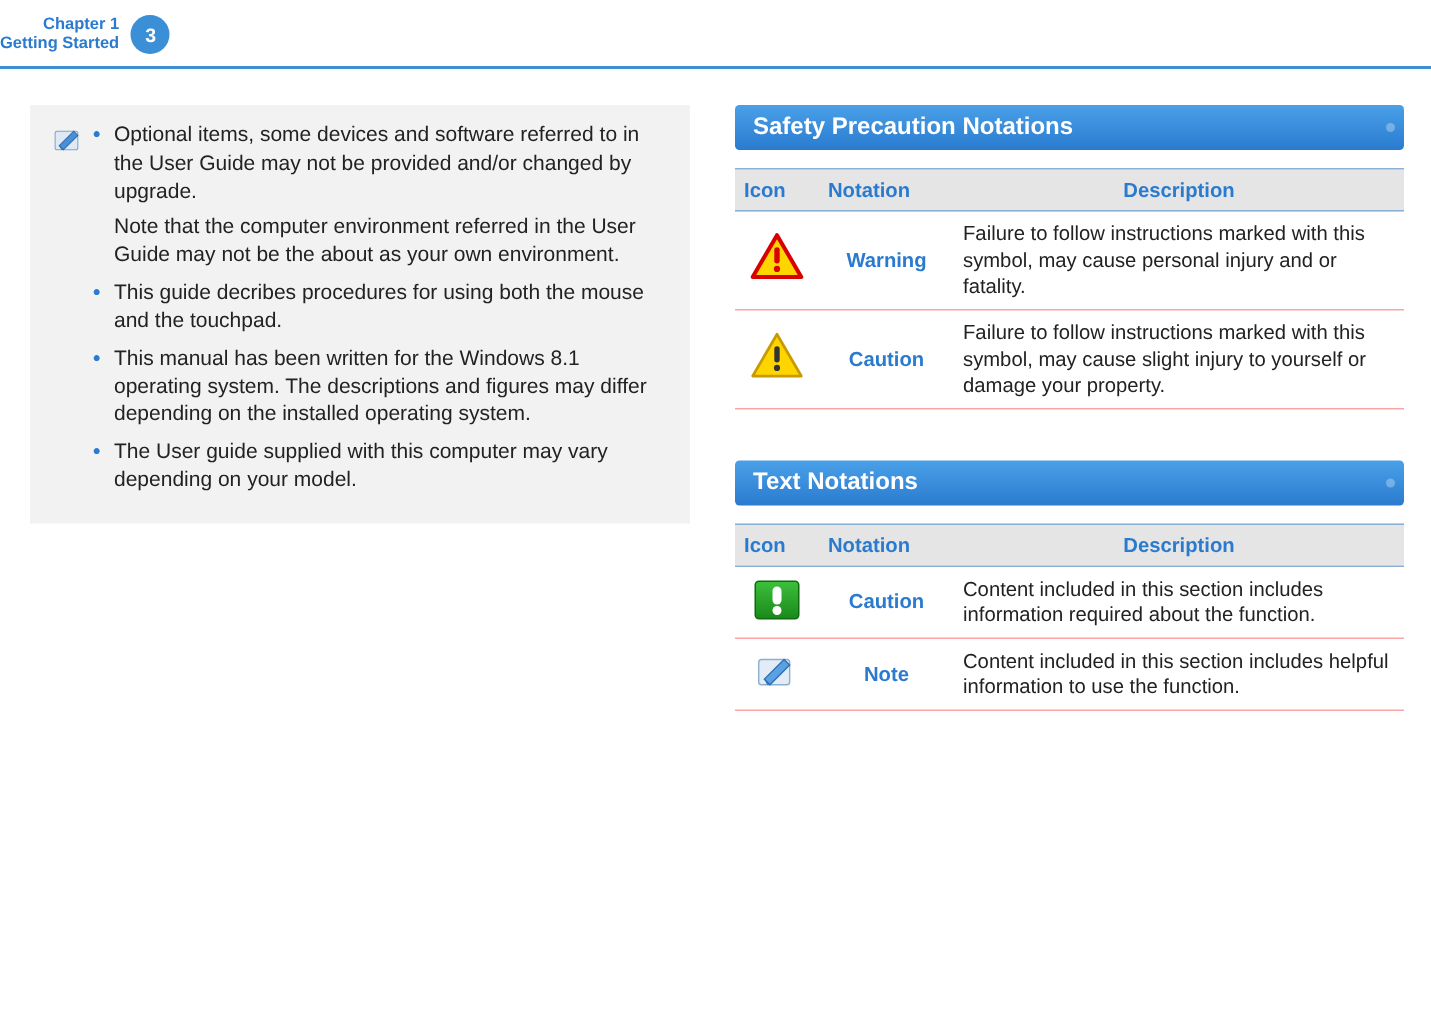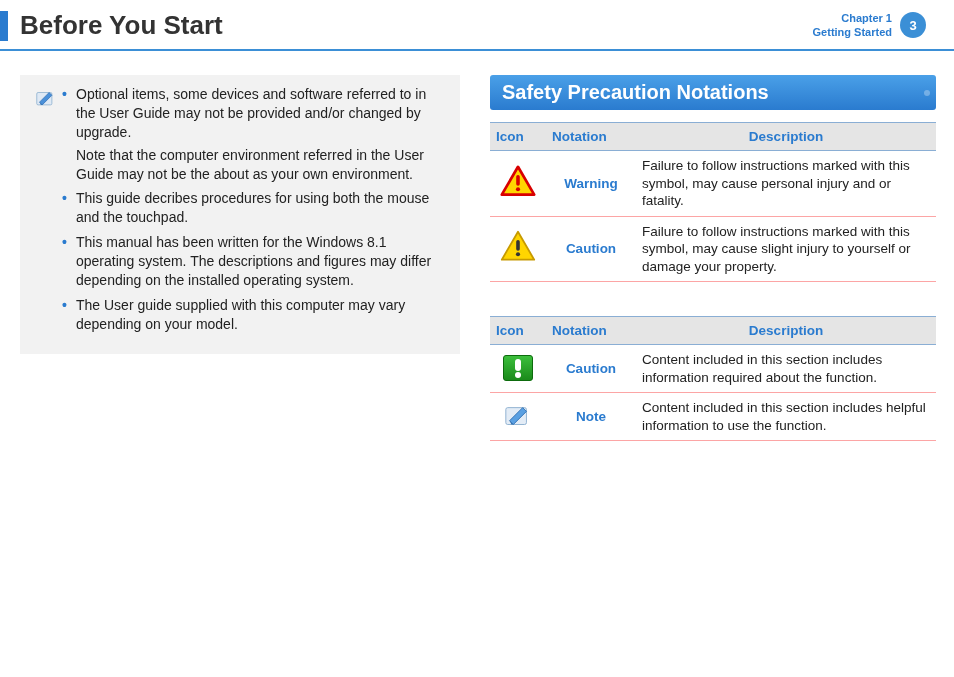--- a/index.html
+++ b/index.html
@@ -97,21 +97,21 @@
     content: "•";
     position: absolute;
     left: 0;
     color: #2a7bcf;
     font-weight: bold;
   }
   .sub-line { margin-top: 4px; }
   .section-bar {
     background: linear-gradient(180deg, #4aa0e8 0%, #2a7bcf 100%);
     color: #fff;
-    font-size: 20px;
+    font-size: 16px;
     font-weight: 700;
     padding: 6px 12px;
     border-radius: 3px;
     margin-bottom: 12px;
     position: relative;
   }
   .section-bar::after{
     content:"";
     position:absolute;
     right:6px; top:50%;
@@ -161,24 +161,20 @@
     align-items: center;
     justify-content: center;
   }
   .caution-sq svg { width: 16px; height: 22px; }
   .pencil-icon { width: 30px; height: 26px; display:inline-block; }
 </style>
 </head>
 <body>
 
 <div class="header">
-  <div class="title-wrap">
-    <div class="blue-tab"></div>
-    <div class="page-title">Before You Start</div>
-  </div>
   <div class="header-right">
     <div class="chapter-info">
       <div>Chapter 1</div>
       <div>Getting Started</div>
     </div>
     <div class="page-badge">3</div>
   </div>
 </div>
 
 <div class="content">
@@ -239,20 +235,21 @@
                 <circle cx="20" cy="27" r="2.3" fill="#333"></circle>
               </svg>
             </span>
           </td>
           <td class="notation-cell">Caution</td>
           <td>Failure to follow instructions marked with this symbol, may cause slight injury to yourself or damage your property.</td>
         </tr>
       </tbody>
     </table>
 
+    <div class="section-bar">Text Notations</div>
     <table class="notation">
       <thead>
         <tr>
           <th class="col-icon">Icon</th>
           <th class="col-not">Notation</th>
           <th class="col-desc">Description</th>
         </tr>
       </thead>
       <tbody>
         <tr>

